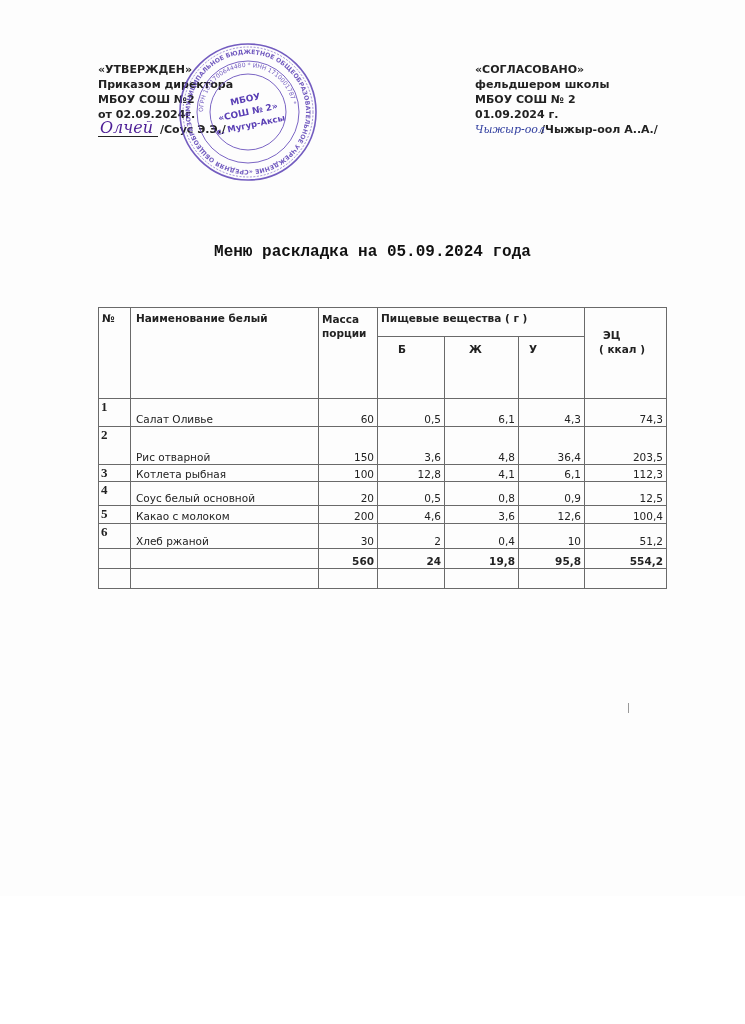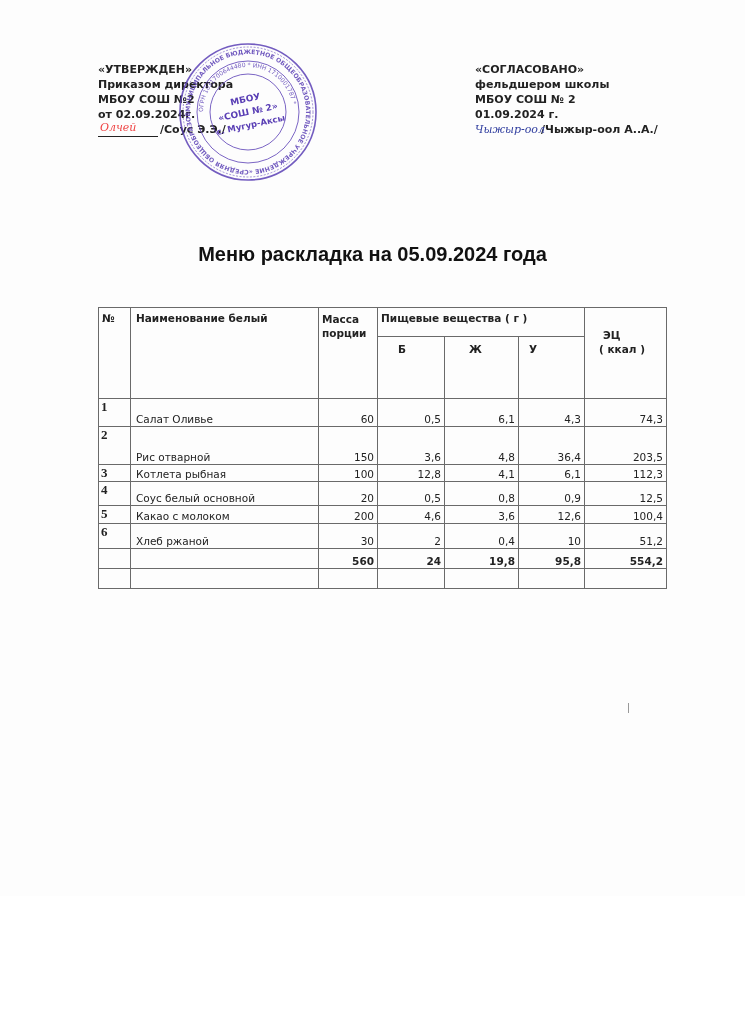--- a/index.html
+++ b/index.html
@@ -3,28 +3,28 @@
 <meta charset="utf-8">
 <style>
   html, body { margin: 0; padding: 0; background: #ffffff; }
   body { width: 745px; height: 1024px; position: relative; overflow: hidden; font-family: "Liberation Sans", sans-serif; color: #1a1a1a; }
   .page { position: absolute; left: 0; top: 0; width: 745px; height: 896px; background: #fdfdfd; }
 
   .approve { position: absolute; left: 98px; top: 62px; font-family: "DejaVu Sans", sans-serif; font-weight: bold; font-size: 11px; line-height: 15px; color: #222; }
   .agree   { position: absolute; left: 475px; top: 62px; font-family: "DejaVu Sans", sans-serif; font-weight: bold; font-size: 11px; line-height: 15px; color: #222; }
   .approve div, .agree div { white-space: nowrap; }
   .sig-line { display: inline-block; width: 60px; border-bottom: 1px solid #222; height: 12px; vertical-align: bottom; position: relative; margin-right: 2px; }
-  .sig-scribble { position: absolute; left: 2px; top: -4px; font-family: "DejaVu Serif", serif; font-style: italic; font-weight: normal; color: #ef4444; font-size: 11px; }
+  .sig-scribble { position: absolute; left: 2px; top: -4px; font-family: "DejaVu Serif", serif; font-style: italic; font-weight: normal; color: #4c1d95; font-size: 16px; }
   .sig-line2 { display: inline-block; width: 64px; position: relative; height: 13px; vertical-align: bottom; margin-right: 2px; }
   .sig-scribble2 { position: absolute; left: 0; top: -2px; font-family: "DejaVu Serif", serif; font-style: italic; font-weight: normal; color: #3340a0; font-size: 11px; }
 
   .stamp { position: absolute; left: 178px; top: 40px; width: 140px; height: 145px; }
   .stamp svg { width: 100%; height: 100%; }
 
-  .title { position: absolute; left: 0; width: 745px; top: 243px; text-align: center; font-family: Liberation Sans, sans-serif; font-weight: bold; font-size: 20px; color: #111; }
+  .title { position: absolute; left: 0; width: 745px; top: 243px; text-align: center; font-family: Liberation Mono, monospace; font-weight: bold; font-size: 16px; color: #111; }
 
   table.menu { position: absolute; left: 98px; top: 307px; border-collapse: collapse; font-family: "DejaVu Sans", sans-serif; font-size: 10.5px; color: #222; }
   table.menu td { border: 1px solid #6a6a6a; padding: 0 3px; vertical-align: top; }
   .hdr { font-weight: bold; }
   .num { text-align: right; vertical-align: bottom !important; padding-bottom: 1px !important; }
   .idx { font-family: "Liberation Serif", serif; font-weight: bold; font-size: 13px; vertical-align: top !important; padding-left: 2px !important; }
   .name { vertical-align: bottom !important; padding-left: 5px !important; padding-bottom: 1px !important; }
   .bold { font-weight: bold; }
 
   .mark { position: absolute; width: 1px; background: #999; }

